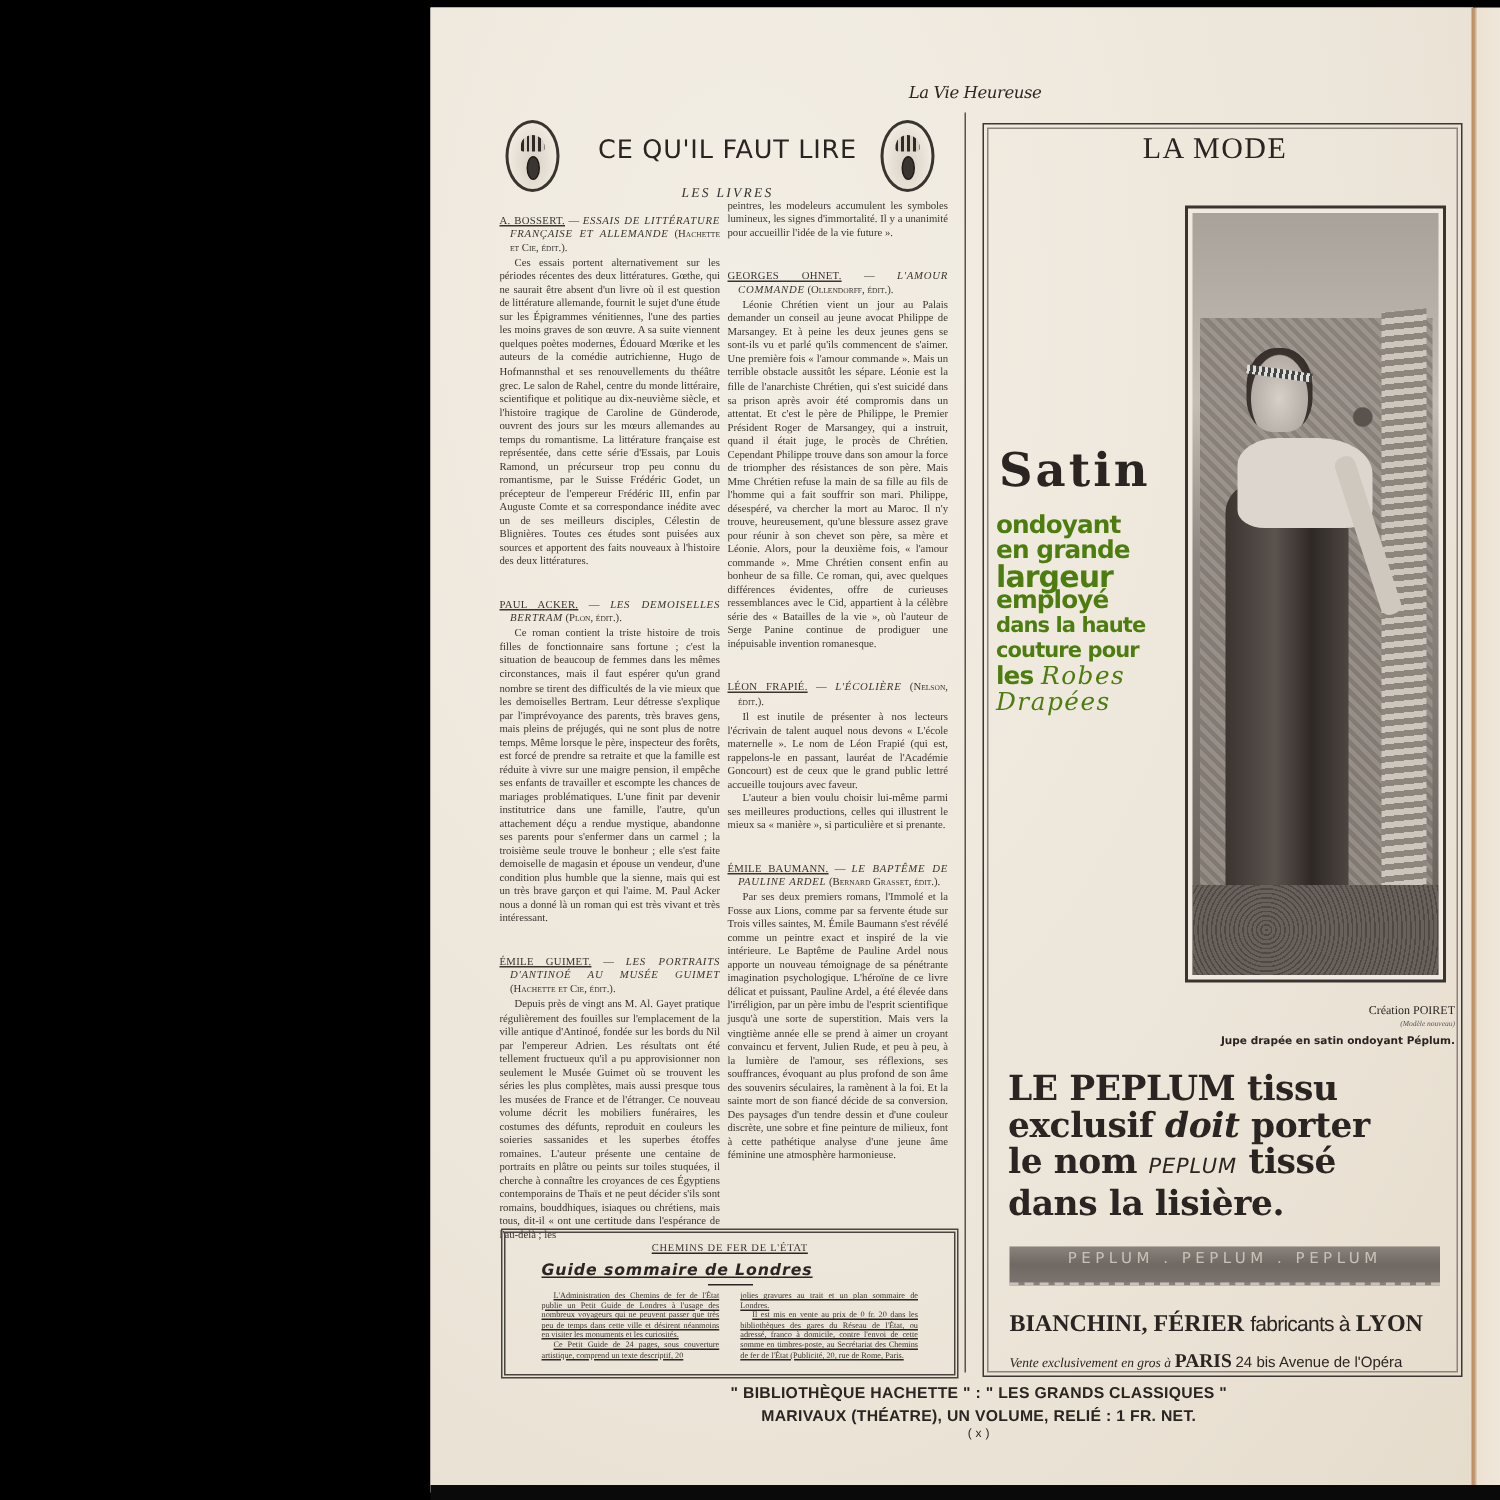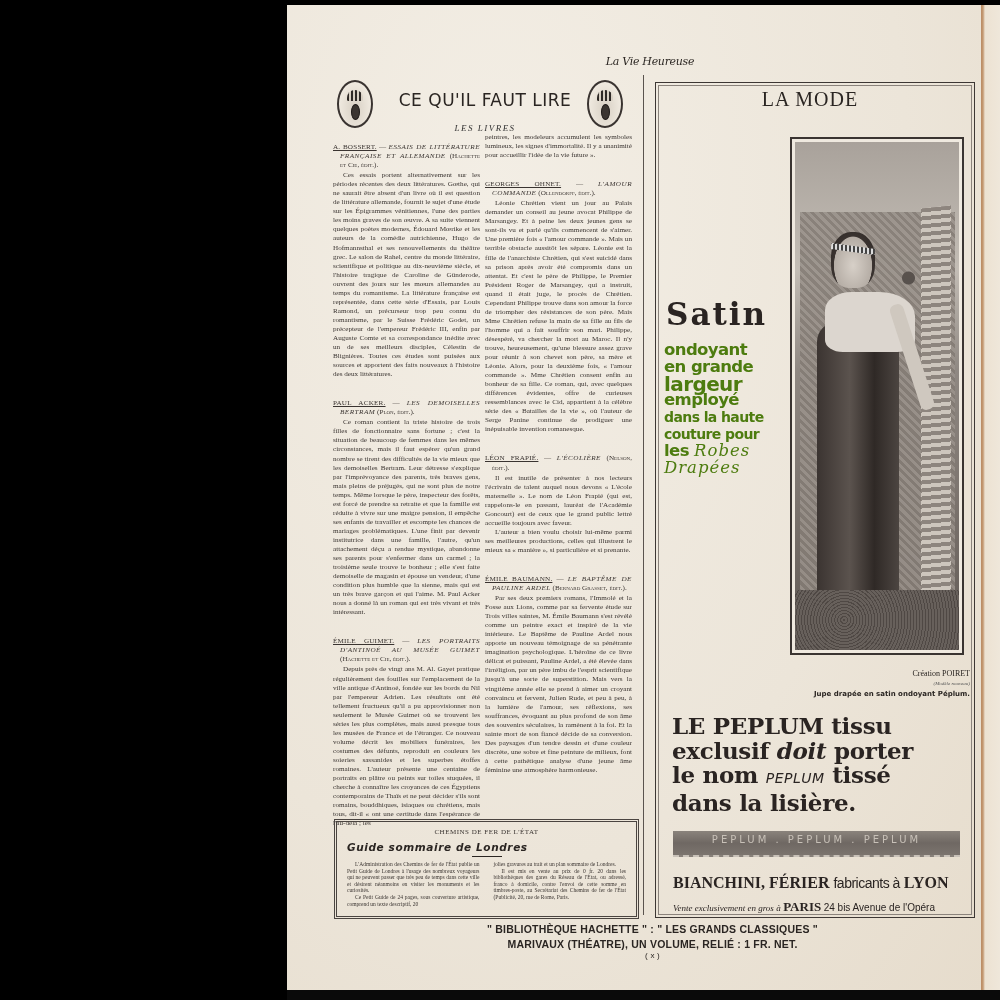--- a/index.html
+++ b/index.html
@@ -66,21 +66,21 @@
   .col .title { font-style: italic; text-transform: uppercase; letter-spacing: 0.5px; }
   .col .pub { font-variant: small-caps; }
 
   .col-divider {
     position: absolute; left: 643px; top: 75px; width: 1px; height: 840px; background: #5a534e;
   }
 
   
   .guide-box {
     position: absolute; left: 334px; top: 819px; width: 305px; height: 100px;
-    border: 3px double #4a4440; background: transparent; padding: 6px 10px;
+    border: 3px double #4a4440; background: transparent; padding: 6px 24px; text-decoration: underline;
   }
   .guide-kicker {
     text-align: center; font-size: 7px; letter-spacing: 0.5px; color: #3a3431; text-transform: uppercase;
   }
   .guide-title {
     font-family: "DejaVu Sans", sans-serif; font-style: italic; font-weight: bold;
     font-size: 10.5px; margin-top: 5px; letter-spacing: 0.6px; color: #2a2522;
   }
   .guide-rule { width: 30px; height: 1px; background: #2a2522; margin: 3px auto 4px; }
   .guide-cols { display: flex; gap: 14px; font-size: 5.5px; line-height: 6.6px; text-align: justify; color: #3a3431; }

